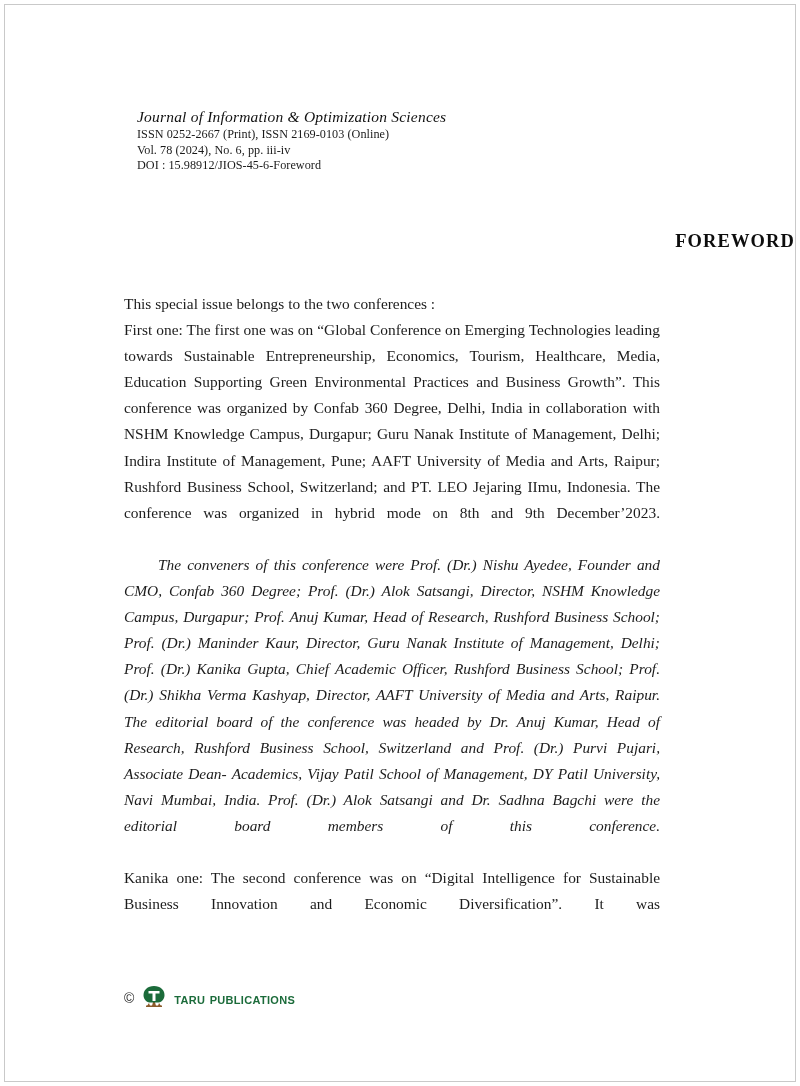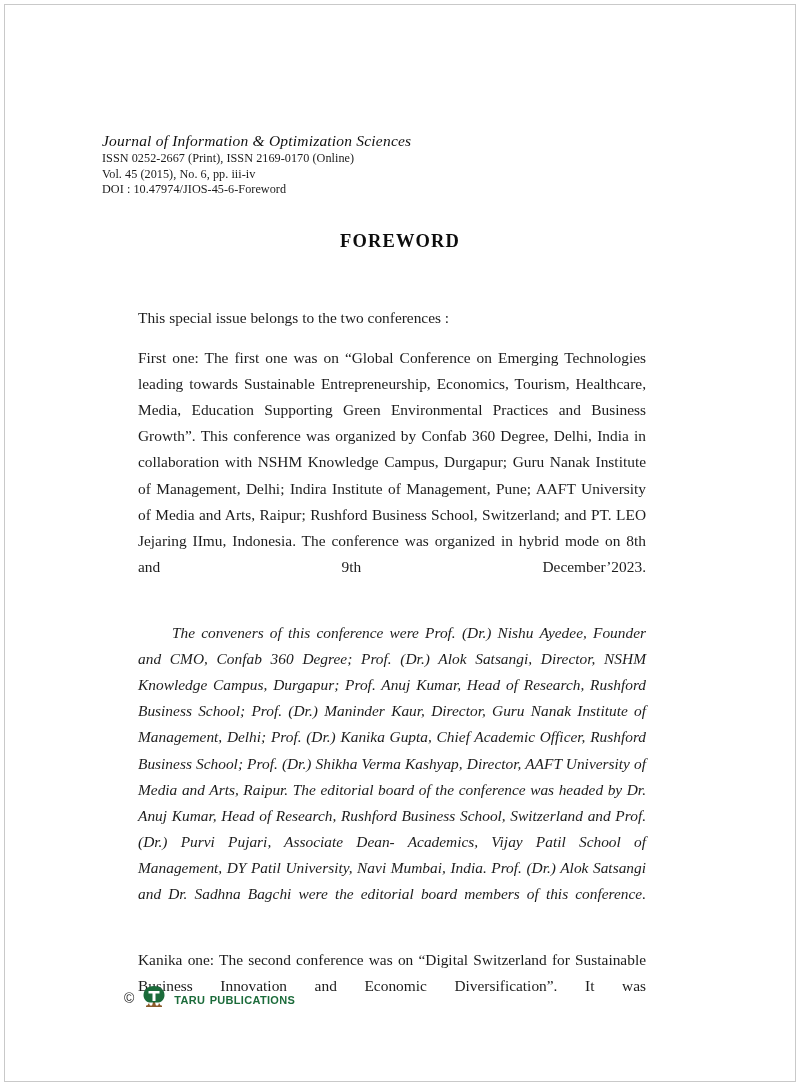--- a/index.html
+++ b/index.html
@@ -23,24 +23,23 @@
     margin: 4px;
     border: 1px solid #c9c9c9;
     box-sizing: border-box;
     background: #ffffff;
     overflow: hidden;
   }
 
   
   .masthead {
     position: absolute;
-    left: 97px;
+    left: 132px;
     top: 102px;
     width: 560px;
-    margin-top: 24px;
   }
   .journal-title {
     font-style: italic;
     font-size: 15.5px;
     letter-spacing: 0.2px;
     line-height: 1.25;
     margin: 0 0 1px 0;
     color: #111111;
   }
   .masthead-line {
@@ -50,36 +49,36 @@
     color: #1a1a1a;
     white-space: nowrap;
   }
 
   
   .page-title {
     position: absolute;
     left: 0;
     right: 0;
     top: 226px;
-    text-align: center;
+    text-align: right;
     font-weight: bold;
     font-size: 18.5px;
     letter-spacing: 1.1px;
     color: #0d0d0d;
   }
 
   
   .body-col {
     position: absolute;
     left: 119px;
     top: 286px;
     width: 536px;
   }
   .para {
-    margin: 14px;
+    margin: 0;
     font-size: 15.4px;
     line-height: 26.1px;
     text-align: justify;
     text-justify: inter-word;
     color: #1c1c1c;
     hyphens: none;
   }
   .para.indent {
     text-indent: 34px;
     font-style: italic;
@@ -128,36 +127,36 @@
     white-space: nowrap;
   }
 </style>
 </head>
 <body>
 
 <div id="page">
 
   <div class="masthead">
     <div class="journal-title">Journal of Information &amp; Optimization Sciences</div>
-    <div class="masthead-line">ISSN  0252-2667 (Print), ISSN  2169-0170 (Online)</div>
-    <div class="masthead-line">Vol. 45 (2015), No. 6, pp. iii-iv</div>
-    <div class="masthead-line">DOI : 10.47974/JIOS-45-6-Foreword</div>
+    <div class="masthead-line">ISSN  0252-2667 (Print), ISSN  2169-0103 (Online)</div>
+    <div class="masthead-line">Vol. 78 (2024), No. 6, pp. iii-iv</div>
+    <div class="masthead-line">DOI : 15.98912/JIOS-45-6-Foreword</div>
   </div>
 
   <div class="page-title">FOREWORD</div>
 
   <div class="body-col">
 
     <p class="para flush">This special issue belongs to the two conferences :</p>
 
     <p class="para"><span class="lead">First one:</span><span> The first one was on “Global Conference on Emerging Technologies leading towards Sustainable Entrepreneurship, Economics, Tourism, Healthcare, Media, Education Supporting Green Environmental Practices and Business Growth”. This conference was organized by Confab 360 Degree, Delhi, India in collaboration with NSHM Knowledge Campus, Durgapur; Guru Nanak Institute of Management, Delhi; Indira Institute of Management, Pune; AAFT University of Media and Arts, Raipur; Rushford Business School, Switzerland; and PT. LEO Jejaring IImu, Indonesia. The conference was organized in hybrid mode on 8th and 9th December’2023.</span></p>
 
     <p class="para indent">The conveners of this conference were Prof. (Dr.) Nishu Ayedee, Founder and CMO, Confab 360 Degree; Prof. (Dr.) Alok Satsangi, Director, NSHM Knowledge Campus, Durgapur; Prof. Anuj Kumar, Head of Research, Rushford Business School; Prof. (Dr.) Maninder Kaur, Director, Guru Nanak Institute of Management, Delhi; Prof. (Dr.) Kanika Gupta, Chief Academic Officer, Rushford Business School; Prof. (Dr.) Shikha Verma Kashyap, Director, AAFT University of Media and Arts, Raipur. The editorial board of the conference was headed by Dr. Anuj Kumar, Head of Research, Rushford Business School, Switzerland and Prof. (Dr.) Purvi Pujari, Associate Dean- Academics, Vijay Patil School of Management, DY Patil University, Navi Mumbai, India. Prof. (Dr.) Alok Satsangi and Dr. Sadhna Bagchi were the editorial board members of this conference.</p>
 
-    <p class="para"><span class="lead">Kanika one:</span><span> The second conference was on “Digital Switzerland for Sustainable Business Innovation and Economic Diversification”. It was</span></p>
+    <p class="para"><span class="lead">Kanika one:</span><span> The second conference was on “Digital Intelligence for Sustainable Business Innovation and Economic Diversification”. It was</span></p>
 
   </div>
 
   <div class="footer">
     <span class="copyright-mark">©</span>
 
     <span>
       <svg class="taru-logo" viewBox="0 0 60 60" aria-hidden="true">
 
         <path d="M16 46 L20 40 L22 46 Z" fill="#8a5a2b"></path>

